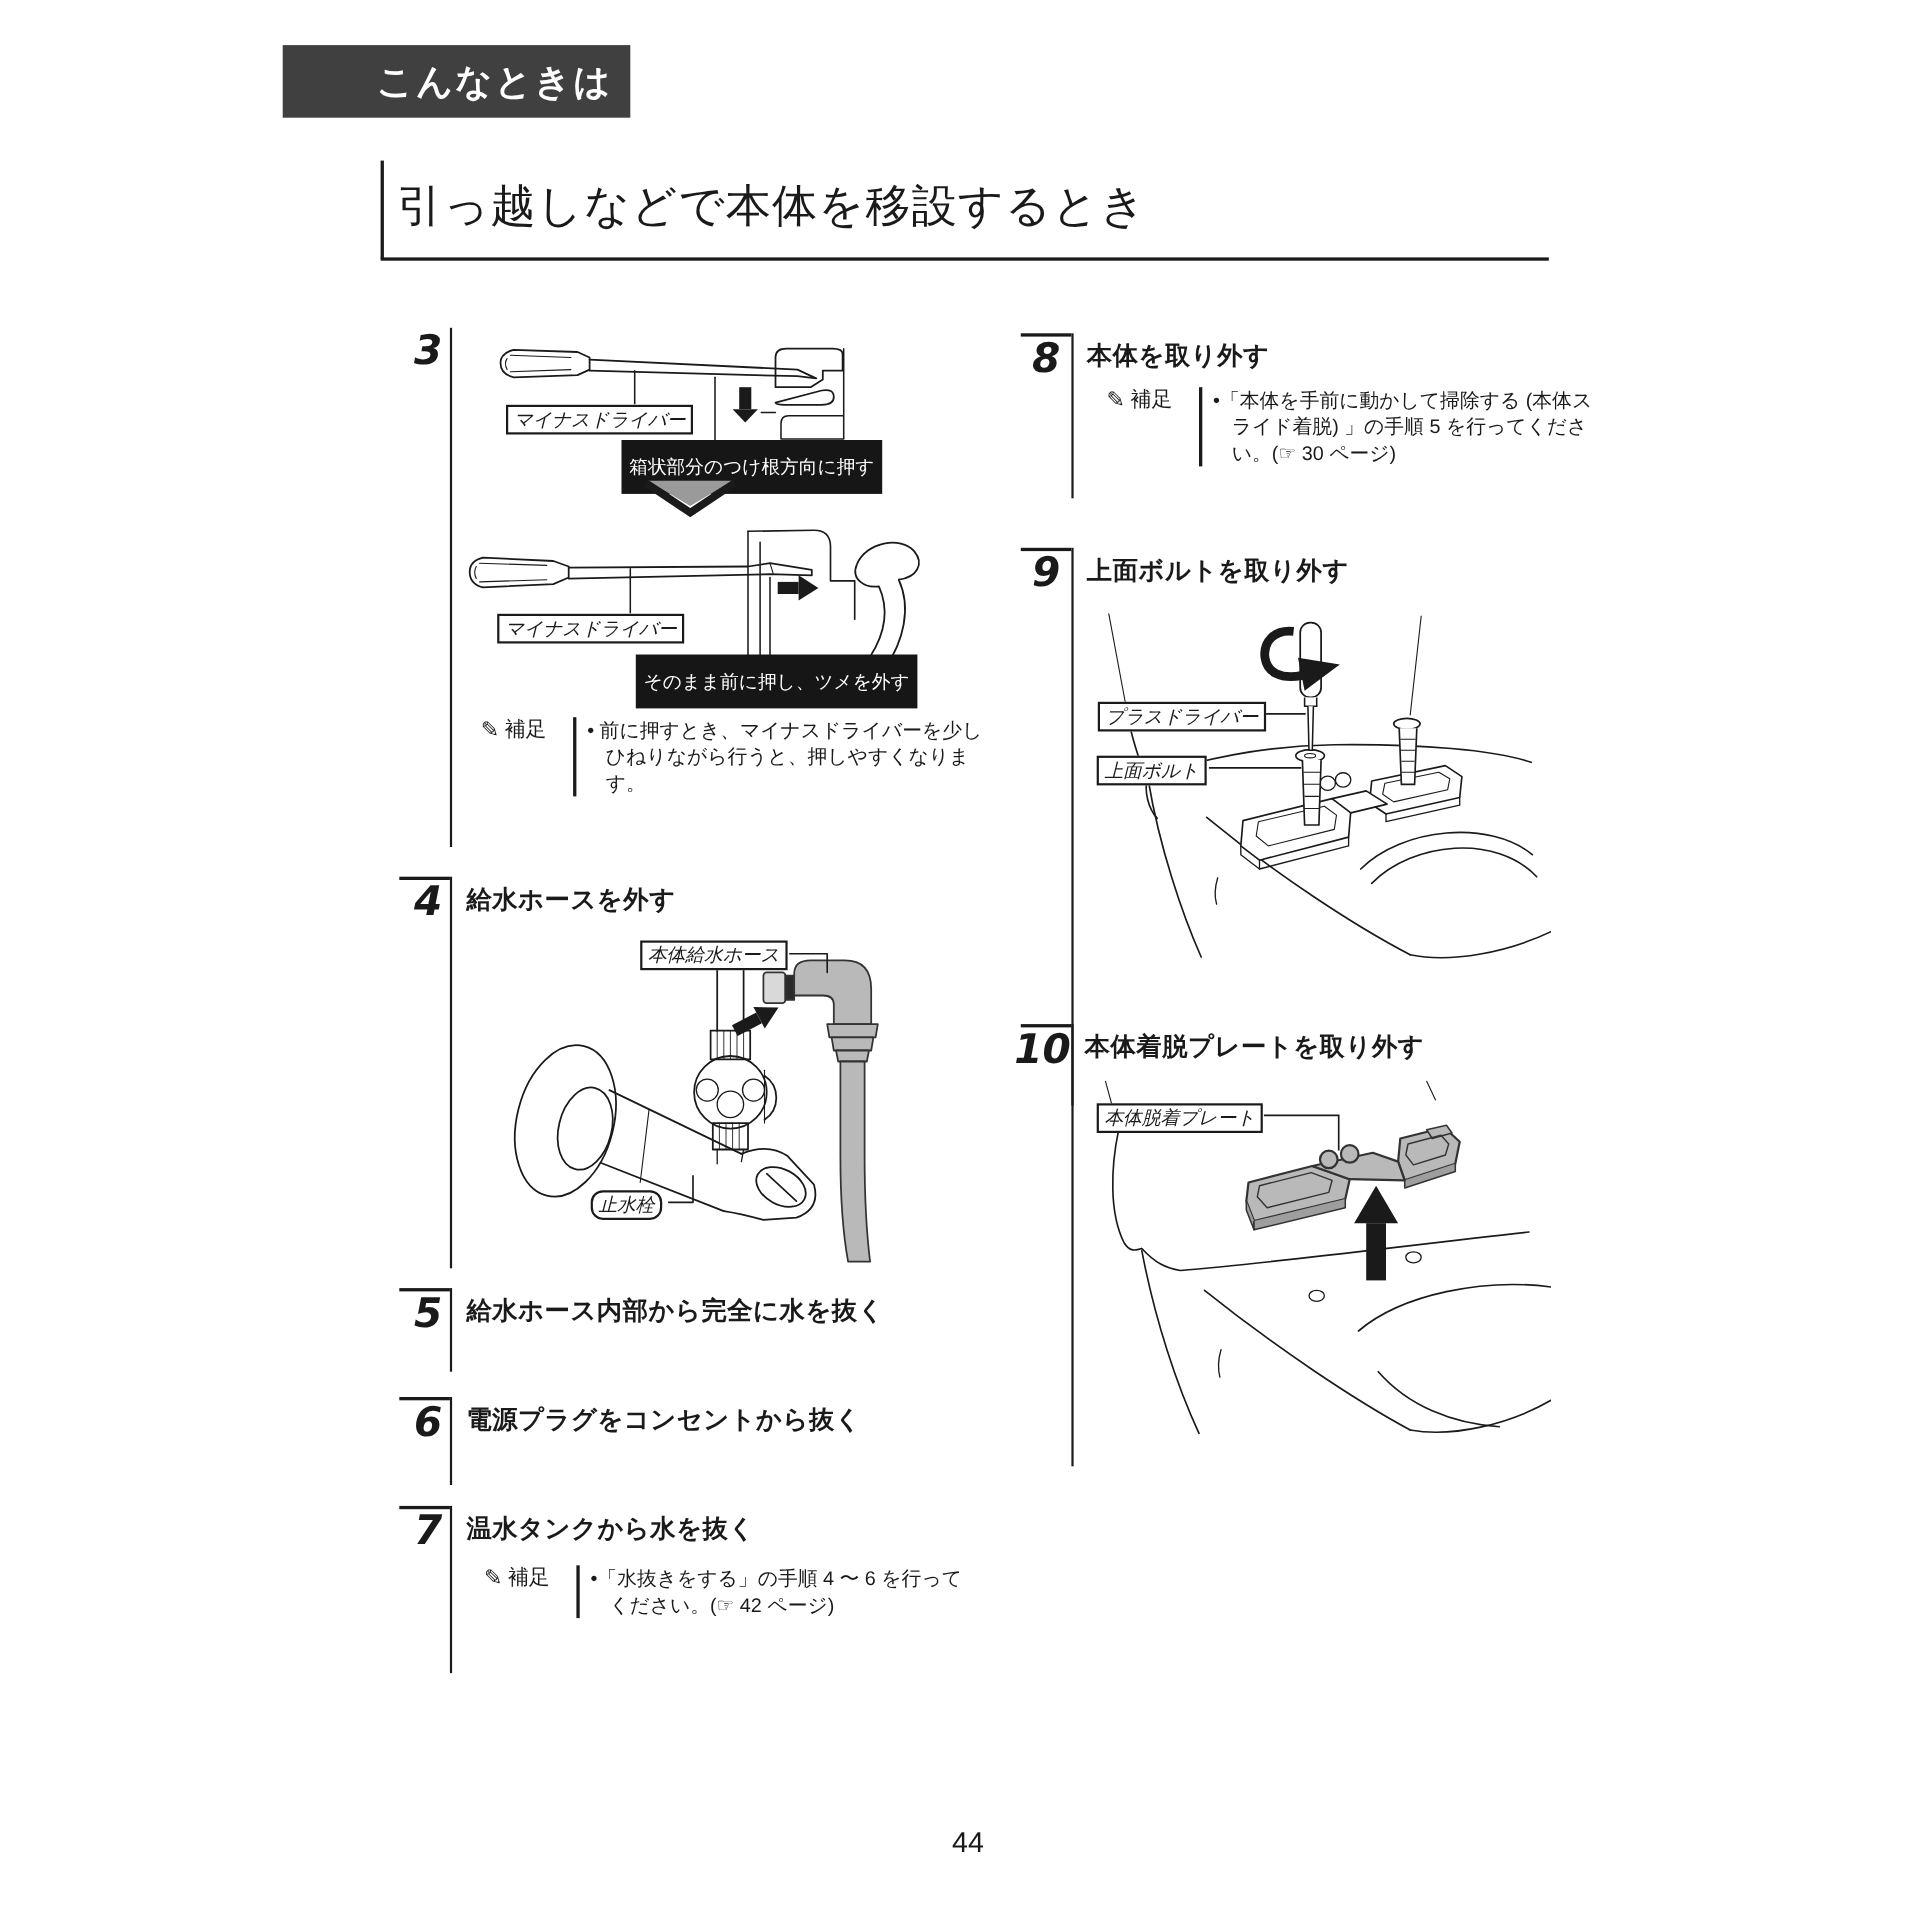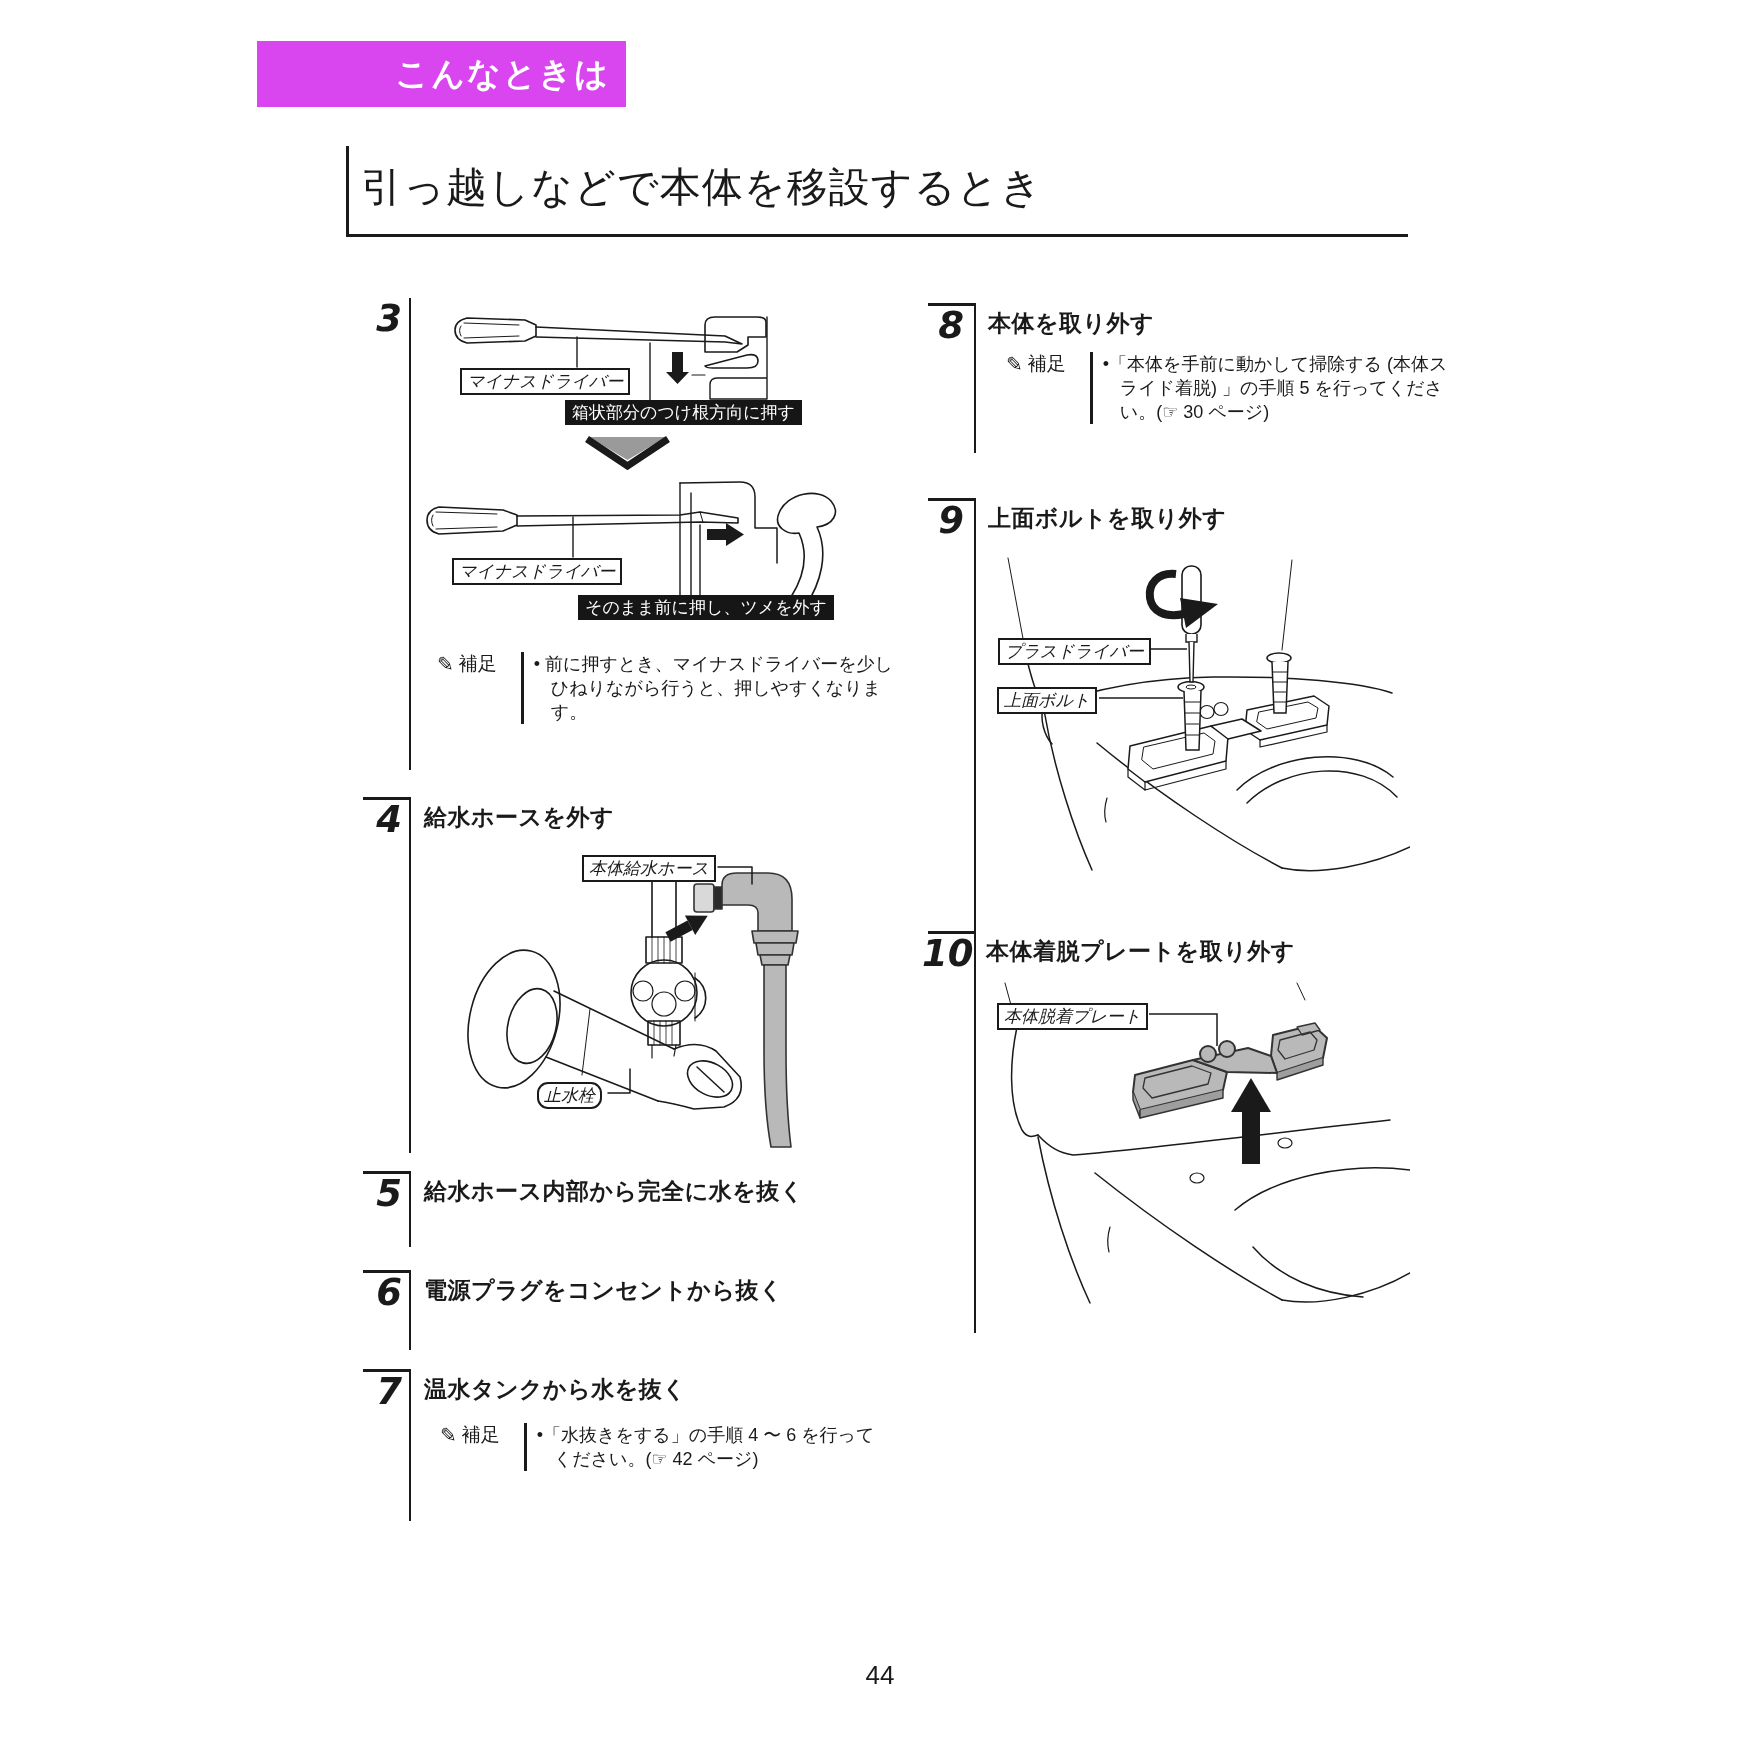--- a/index.html
+++ b/index.html
@@ -1,38 +1,38 @@
 <!DOCTYPE html>
 <html><head>
 <meta charset="utf-8">
 <style>
   html,body{margin:0;padding:0;background:#fff;}
   .page{position:relative;width:1754px;height:1754px;background:#ffffff;overflow:hidden;
         font-family:"Liberation Sans","DejaVu Sans",sans-serif;color:#1a1a1a;}
   .abs{position:absolute;}
   
-  .badge{left:257px;top:41px;width:369px;height:66px;background:#d946ef;color:#fff;
+  .badge{left:257px;top:41px;width:316px;height:66px;background:#404040;color:#fff;
          font-size:33px;font-weight:bold;letter-spacing:2px;display:flex;align-items:center;
          justify-content:flex-end;padding-right:16px;box-sizing:border-box;}
   .title-vline{left:346px;top:146px;width:3px;height:89px;background:#1a1a1a;}
   .page-title{left:361px;top:160px;font-size:41px;font-weight:500;letter-spacing:1px;white-space:nowrap;}
   .title-rule{left:346px;top:234px;width:1062px;height:3px;background:#1a1a1a;}
   
   .stepnum{font-family:"DejaVu Sans",sans-serif;font-style:italic;font-weight:bold;
            font-size:37px;line-height:38px;text-align:right;}
   .tick{height:3px;background:#1a1a1a;}
   .vline{width:2px;background:#1a1a1a;}
   .stephead{font-size:23px;font-weight:bold;letter-spacing:0.5px;white-space:nowrap;line-height:30px;}
   
   .illus{position:absolute;}
   .illus svg{position:absolute;left:0;top:0;display:block;}
   .boxlabel{position:absolute;border:2px solid #1a1a1a;background:#fff;font-size:17px;
             line-height:1;padding:3px 5px;white-space:nowrap;text-align:left;font-style:italic;}
   .blklabel{position:absolute;background:#161616;color:#fff;font-size:17px;line-height:1;
-            padding:4px 7px;white-space:nowrap;}
+            padding:16px 7px;white-space:nowrap;}
   
   .note{position:absolute;display:flex;align-items:flex-start;}
   .note .pencil{font-size:20px;line-height:24px;margin-right:5px;}
   .note .ntag{font-size:19px;line-height:24px;margin-right:24px;white-space:nowrap;}
   .note .nbar{width:3px;background:#1a1a1a;margin-right:10px;align-self:stretch;}
   .note .nlines{font-size:18px;line-height:24px;padding-left:17px;white-space:nowrap;}
   .note .nlines > div:first-child{text-indent:-17px;}
   .pageno{left:830px;top:1660px;width:100px;text-align:center;font-size:26px;}
 </style>
 </head>

